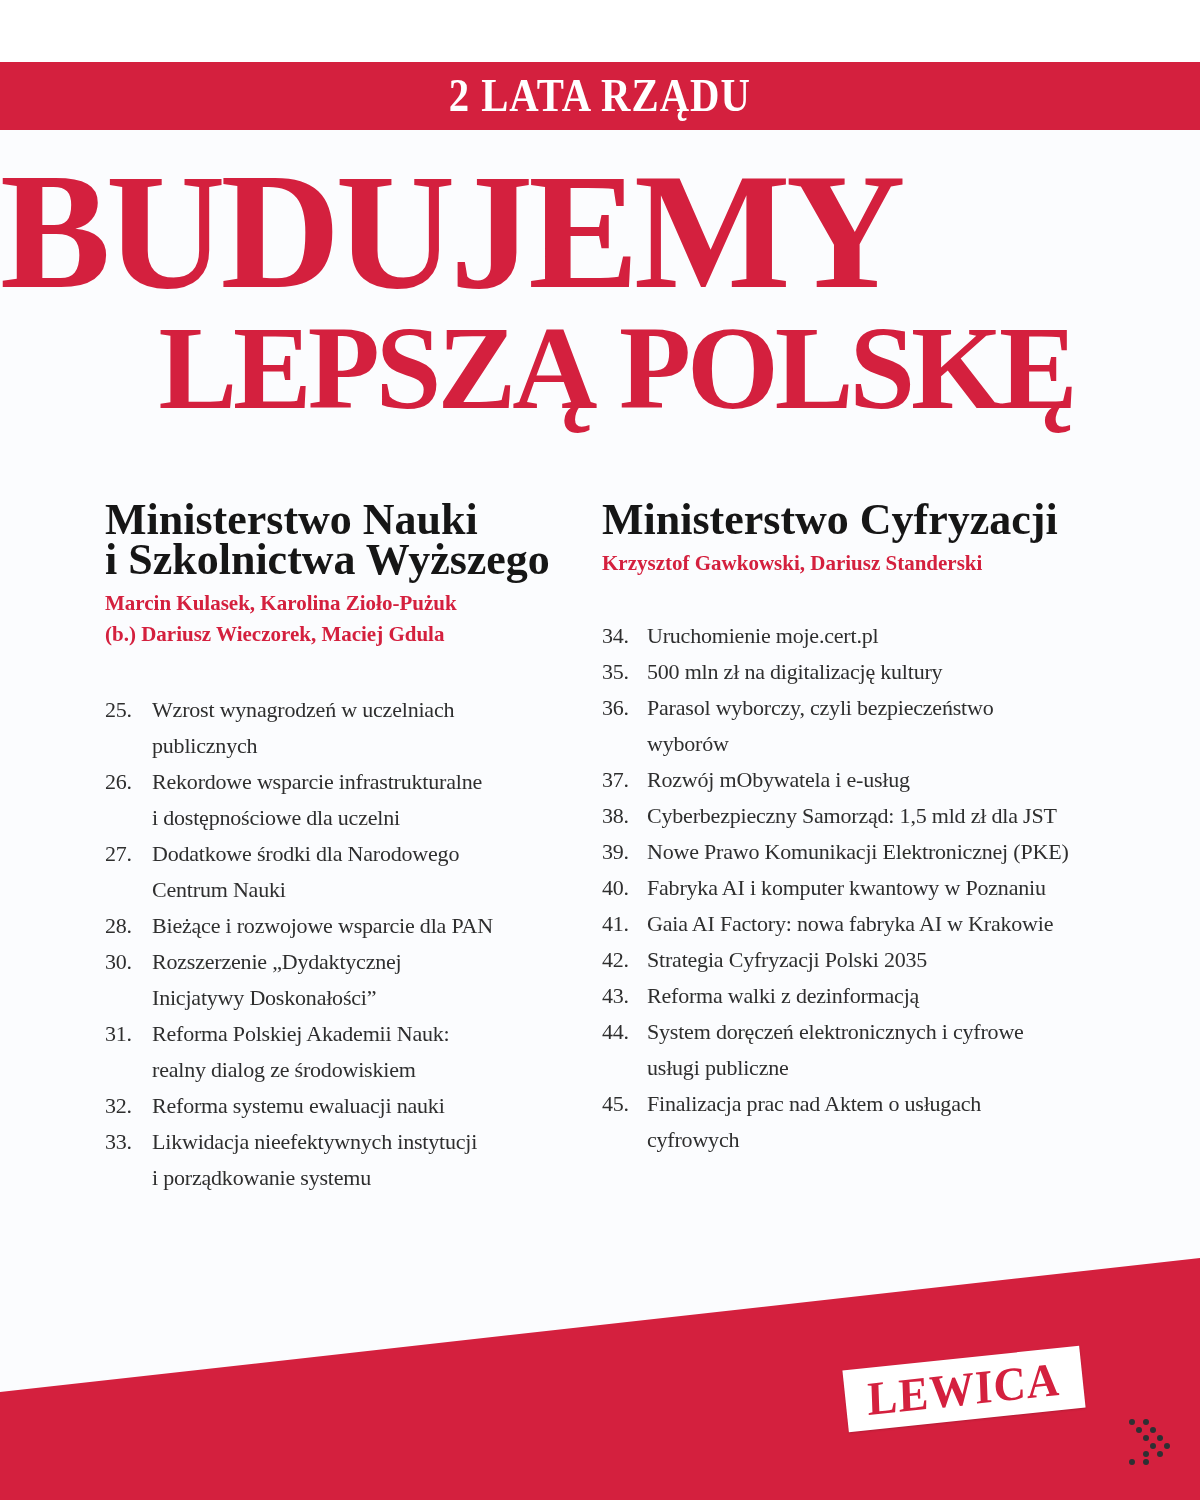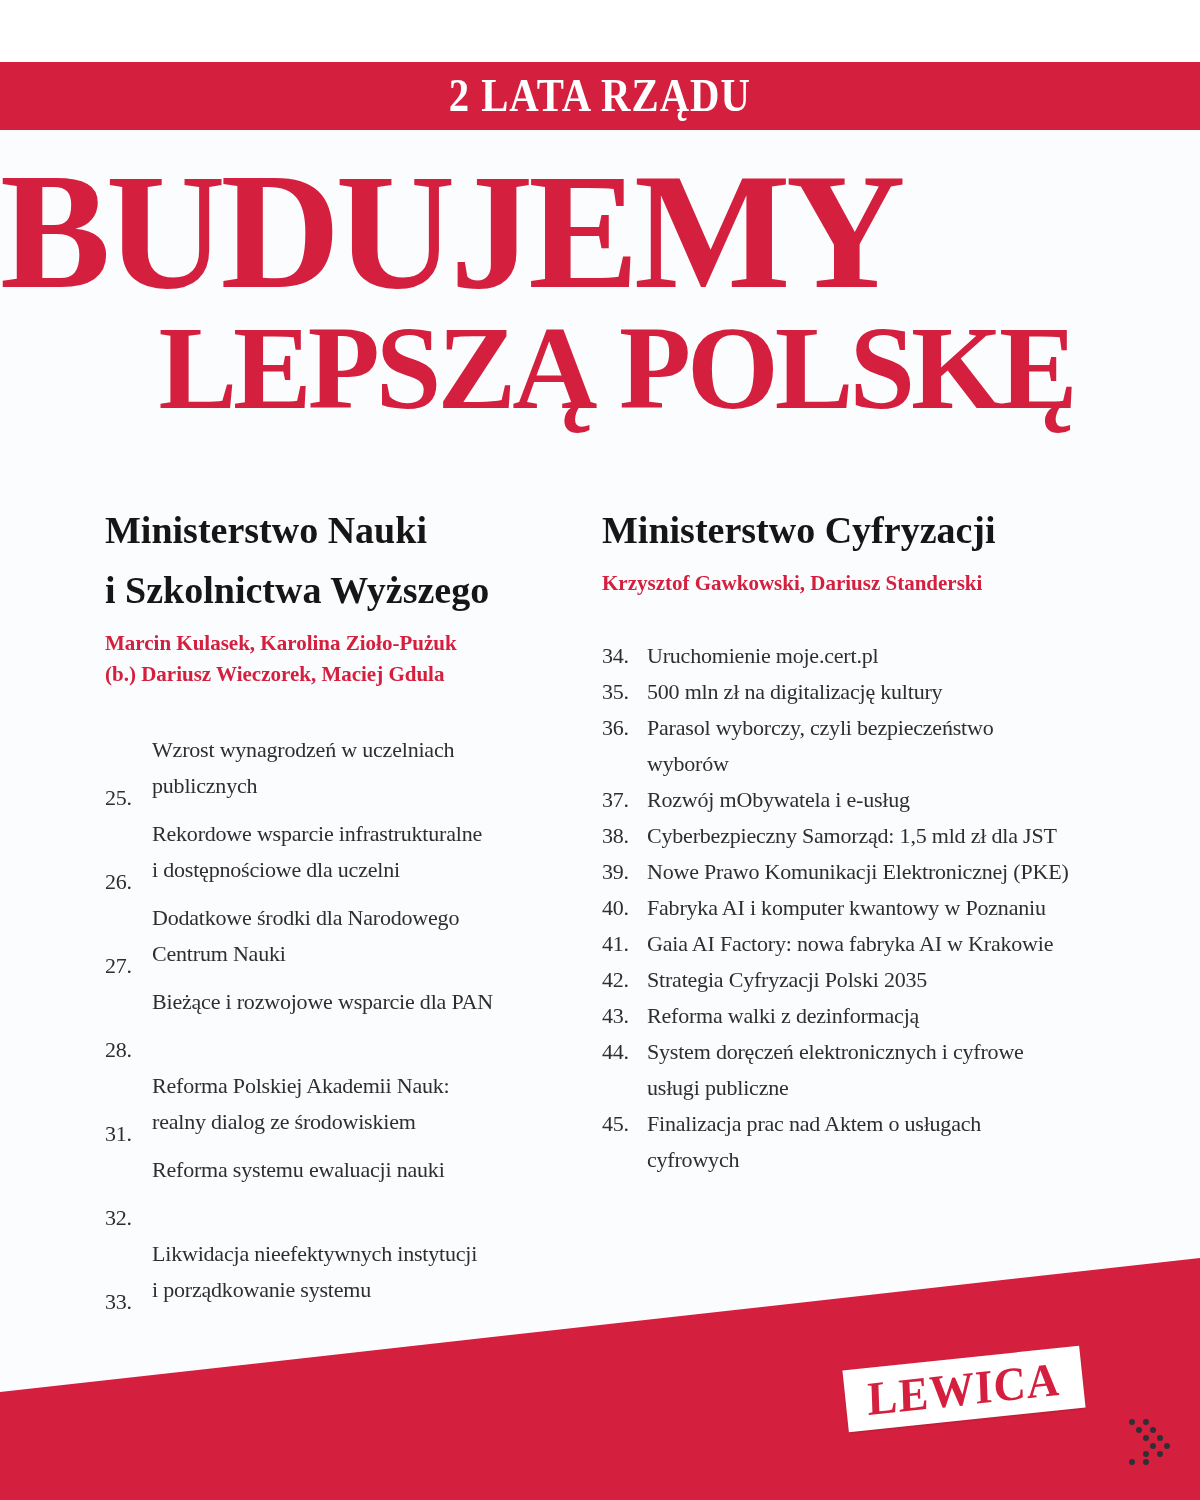--- a/index.html
+++ b/index.html
@@ -41,38 +41,38 @@
     position:absolute;left:16px;top:310px;width:1200px;
     text-align:center;color:var(--red);
     font-size:118px;line-height:1;font-weight:800;letter-spacing:-4px;
     white-space:nowrap;
   }
   
   .col{position:absolute;top:500px;}
   .col-left{left:105px;width:520px;}
   .col-right{left:602px;width:582px;}
   .col h2{
-    font-size:38px;line-height:60px;font-weight:800;color:var(--ink);
+    font-size:44px;line-height:40px;font-weight:800;color:var(--ink);
     letter-spacing:0;white-space:pre-line;
   }
   .ministers{
     margin-top:8px;
     font-size:21px;line-height:31px;font-weight:700;color:var(--red);
     white-space:pre-line;
   }
   .col-left .list{margin-top:42px;}
   .col-right .list{margin-top:39px;}
   .list{list-style:none;}
   .list li{
     display:flex;align-items:flex-start;
     font-size:22px;line-height:36px;color:var(--body-ink);
     letter-spacing:-0.2px;
   }
   .list .num{flex:0 0 auto;}
-  .col-left .num{width:47px;margin-top:48px;}
+  .col-left .num{width:47px;}
   .col-right .num{width:45px;}
   .list .txt{white-space:pre-line;}
   
   .footer-band{
     position:absolute;left:0;top:1250px;width:1200px;height:250px;
     background:var(--red);
     -webkit-clip-path:polygon(0 56.8%, 100% 3.2%, 100% 100%, 0 100%);
     clip-path:polygon(0 56.8%, 100% 3.2%, 100% 100%, 0 100%);
   }
   .lewica-box{
@@ -117,20 +117,25 @@
 i dostępnościowe dla uczelni</span>
         </li>
         <li>
           <span class="num">27.</span>
           <span class="txt">Dodatkowe środki dla Narodowego
 Centrum Nauki</span>
         </li>
         <li>
           <span class="num">28.</span>
           <span class="txt">Bieżące i rozwojowe wsparcie dla PAN</span>
+        </li>
+        <li>
+          <span class="num">30.</span>
+          <span class="txt">Rozszerzenie „Dydaktycznej
+Inicjatywy Doskonałości”</span>
         </li>
         <li>
           <span class="num">31.</span>
           <span class="txt">Reforma Polskiej Akademii Nauk:
 realny dialog ze środowiskiem</span>
         </li>
         <li>
           <span class="num">32.</span>
           <span class="txt">Reforma systemu ewaluacji nauki</span>
         </li>

